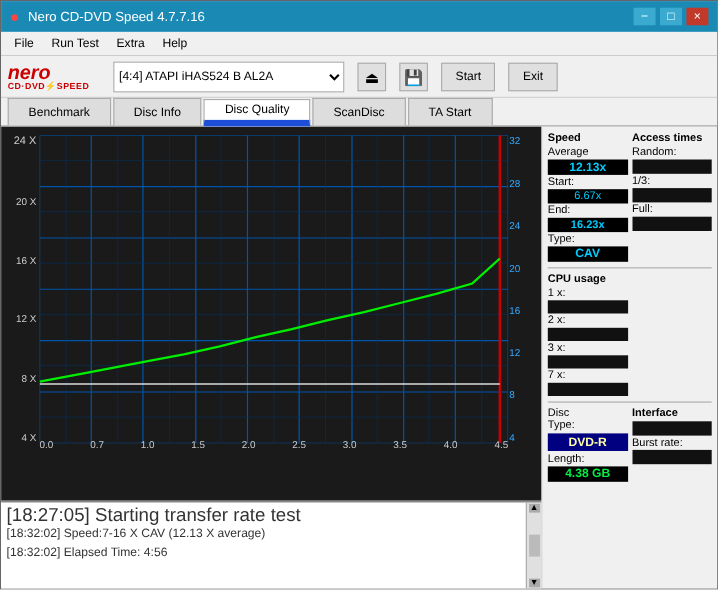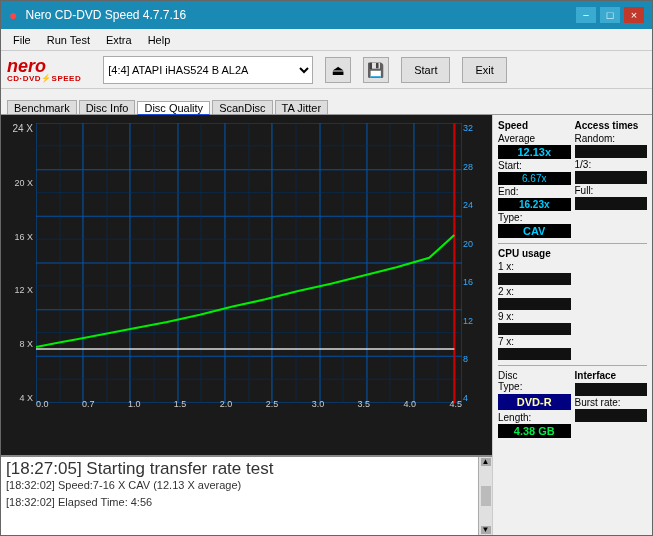--- a/index.html
+++ b/index.html
@@ -112,34 +112,34 @@
     
     .tabs {
       background: #f0f0f0;
       display: flex;
       align-items: flex-end;
       padding: 4px 6px 0;
       height: 26px;
       border-bottom: 1px solid #999;
     }
     .tab {
-      padding: 2px 6px;
+      padding: 2px 18px;
       border: 1px solid #aaa;
       border-bottom: none;
       background: #ddd;
       cursor: pointer;
       font-size: 11px;
       margin-right: 2px;
-      height: 14px;
+      height: 25px;
       display: flex;
       align-items: center;
     }
     .tab.active {
       background: white;
-      border-bottom: 1px solid #1d4ed8;
+      border-bottom: 6px solid #1d4ed8;
       margin-bottom: -1px;
       z-index: 1;
     }
 
     
     .chart-area {
       flex: 1;
       background: #1a1a1a;
       position: relative;
       padding: 8px 35px 50px 40px;
@@ -235,21 +235,21 @@
     <div class="toolbar-icon-btn" title="Save">💾</div>
     <button class="toolbar-btn">Start</button>
     <button class="toolbar-btn">Exit</button>
   </div>
 
   <div class="tabs">
     <div class="tab">Benchmark</div>
     <div class="tab">Disc Info</div>
     <div class="tab active">Disc Quality</div>
     <div class="tab">ScanDisc</div>
-    <div class="tab">TA Jitter</div>
+    <div class="tab">TA Start</div>
   </div>
 
   <div style="display:flex;flex:1;overflow:hidden;">
 
     <div style="flex:1;display:flex;flex-direction:column;position:relative;">
 
       <div class="chart-area" style="flex:1;position:relative;background:#1a1a1a;padding:0;">
 
         <div style="position:absolute;top:8px;left:1px;bottom:52px;width:34px;display:flex;flex-direction:column-reverse;justify-content:space-between;z-index:2;">
           <div class="y-label" style="font-size:9px;color:#ccc;text-align:right;padding-right:3px;">4 X</div>
@@ -378,21 +378,21 @@
       <hr class="divider">
 
       <div class="two-col">
 
         <div>
           <div style="font-size:10px;font-weight:bold;margin-bottom:2px;white-space:nowrap;">CPU usage</div>
           <div style="font-size:10px;">1 x:</div>
           <div style="background:#111;height:12px;margin:1px 0;"></div>
           <div style="font-size:10px;">2 x:</div>
           <div style="background:#111;height:12px;margin:1px 0;"></div>
-          <div style="font-size:10px;">9 x:</div>
+          <div style="font-size:10px;">3 x:</div>
           <div style="background:#111;height:12px;margin:1px 0;"></div>
           <div style="font-size:10px;">7 x:</div>
           <div style="background:#111;height:12px;margin:1px 0;"></div>
         </div>
       </div>
 
       <hr class="divider">
 
       <div class="two-col">
         <div>

